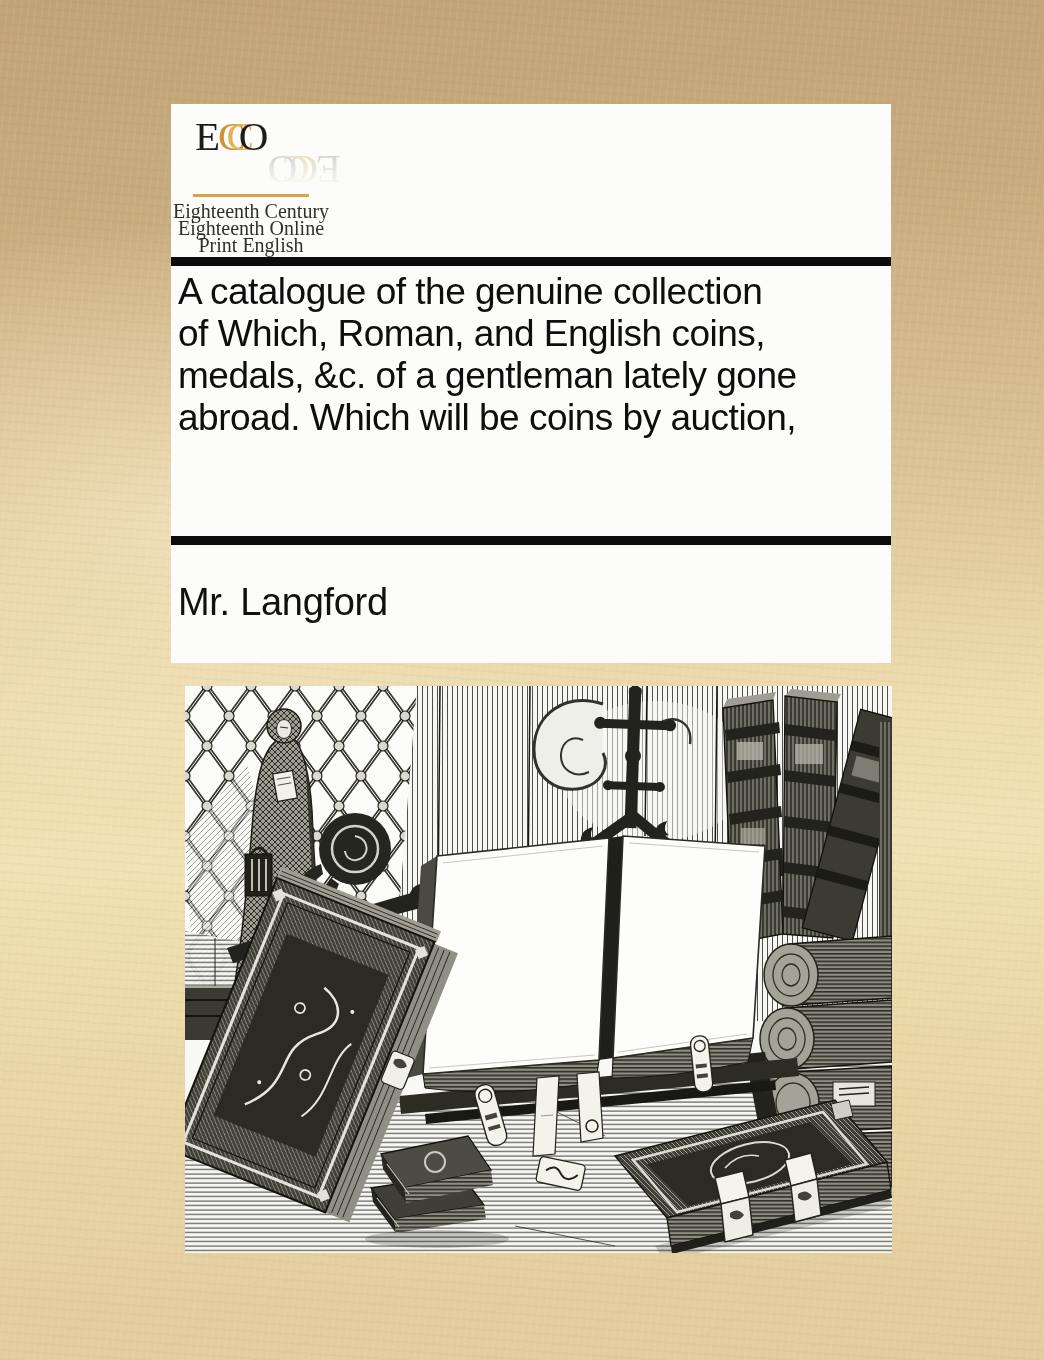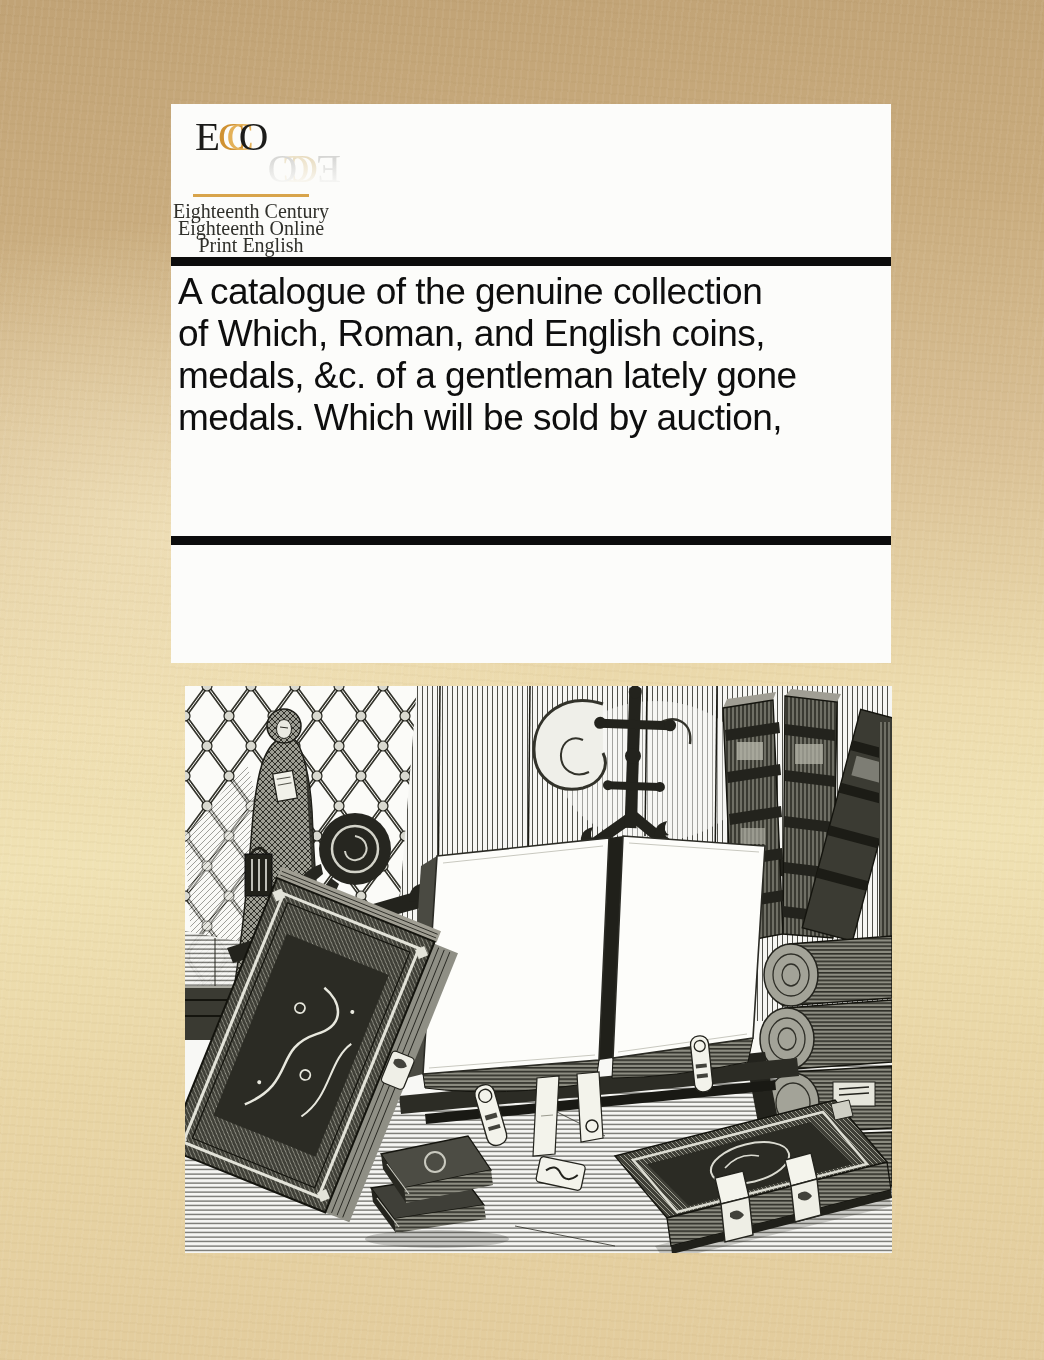--- a/index.html
+++ b/index.html
@@ -71,25 +71,26 @@
     </div>
   </div>
 
 
   <div class="rule rule1"></div>
 
   <div class="title-block">
     <div class="title-line">A catalogue of the genuine collection</div>
     <div class="title-line">of Which, Roman, and English coins,</div>
     <div class="title-line">medals, &amp;c. of a gentleman lately gone</div>
-    <div class="title-line">medals. Which will be sold by auction,</div>
+    <div class="title-line">abroad. Which will be coins by auction,</div>
   </div>
 
   <div class="rule rule2"></div>
 
+  <div class="author">Mr. Langford</div>
 </div>
 
 <div class="engraving">
 <svg width="707" height="567" viewBox="0 0 707 567" xmlns="http://www.w3.org/2000/svg">
   <defs>
     <pattern id="pV" width="5" height="8" patternUnits="userSpaceOnUse">
       <rect width="5" height="8" fill="#f6f6f3"></rect>
           <line x1="2.5" y1="0" x2="2.5" y2="8" stroke="#26261f" stroke-width="1"></line>
     </pattern>
     <pattern id="pH" width="9" height="4.5" patternUnits="userSpaceOnUse">

